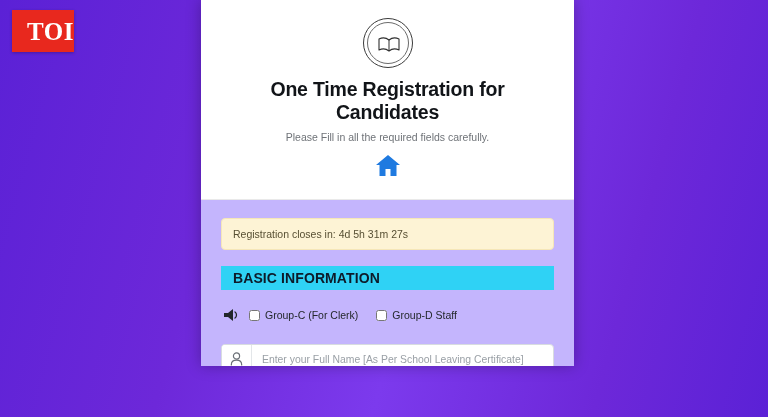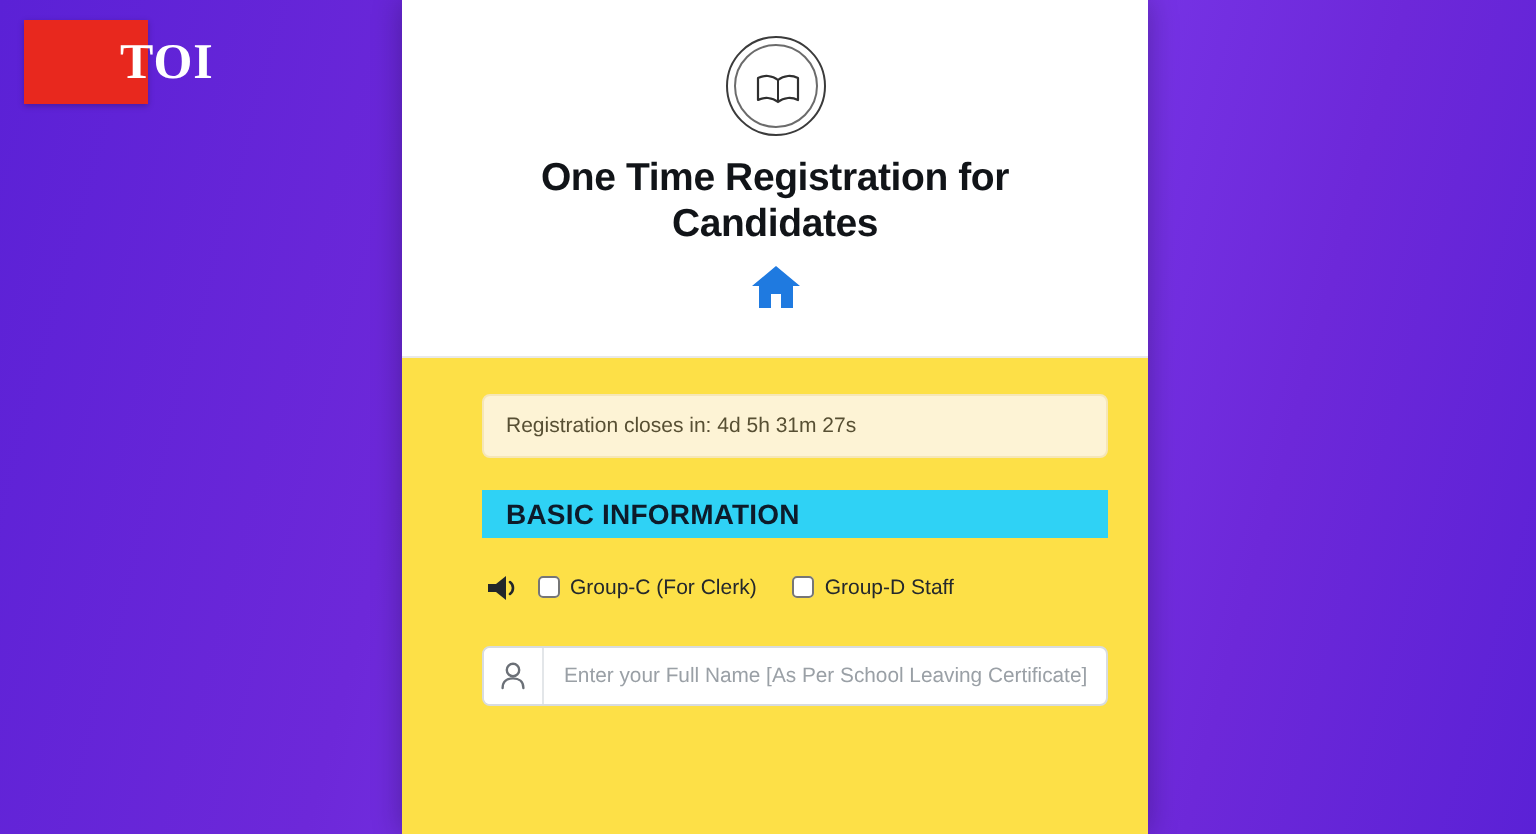--- a/index.html
+++ b/index.html
@@ -13,39 +13,39 @@
     background: linear-gradient(105deg, #5b21d6 0%, #6d28d9 30%, #7c3aed 55%, #6d28d9 80%, #5b21d6 100%);
     position: relative;
   }
 
   
   #toi-logo {
     position: absolute;
     top: 10px; left: 12px;
     width: 62px; height: 42px;
     background: #e8281e;
-    display: flex; align-items: center; justify-content: flex-start;
+    display: flex; align-items: center; justify-content: flex-end;
     box-shadow: 0 1px 3px rgba(0,0,0,.25);
     padding-left: 48px;
   }
   #toi-logo .toi-text {
     color: #ffffff;
     font-family: "Liberation Serif", serif;
     font-weight: bold;
     font-size: 25px;
     letter-spacing: 0.5px;
     line-height: 1;
   }
 
   
   #page-card {
     position: absolute;
     left: 201px; top: 0;
-    width: 373px; height: 417px;
-    background: #fde047;
+    width: 373px; height: 366px;
+    background: #c4b5fd;
     box-shadow: 0 0 14px rgba(0,0,0,.28);
     overflow: hidden;
   }
 
   .card-header {
     padding: 14px 20px 16px 20px;
     text-align: center;
     background: #fff;
     border-bottom: 1px solid #e9e9e9;
   }
@@ -85,21 +85,20 @@
     margin: 0 0 10px 0;
   }
   .home-icon {
     display: inline-block;
     line-height: 1;
     cursor: pointer;
   }
 
   .card-body {
     padding: 18px 20px 0 20px;
-    margin-left: 20px;
   }
 
   .countdown-banner {
     background: #fdf3d5;
     border: 1px solid #f5e6b8;
     border-radius: 4px;
     padding: 9px 11px;
     font-size: 10.5px;
     color: #574f33;
     margin-bottom: 16px;
@@ -128,21 +127,21 @@
     gap: 8px;
     margin-bottom: 20px;
   }
   .opt-lead-icon {
     width: 20px; height: 18px;
     display: flex; align-items: center; justify-content: center;
     color: #22262a;
     flex: 0 0 auto;
   }
   .checkbox-item {
-    display: flex; align-items: flex-start; gap: 5px;
+    display: flex; align-items: flex-end; gap: 5px;
     font-size: 10.5px;
     color: #24282c;
     cursor: pointer;
   }
   .checkbox-item input[type=checkbox] {
     width: 11px; height: 11px;
     margin: 0;
     accent-color: #3b82f6;
   }
   .checkbox-item + .checkbox-item { margin-left: 10px; }
@@ -189,20 +188,21 @@
   <div class="card-header">
     <div class="emblem">
       <span class="book">
         <svg width="24" height="17" viewBox="0 0 24 17" aria-hidden="true">
           <path d="M12 4 C9 1.5 5 1.5 2 3 L2 14 C5 12.5 9 12.5 12 15 C15 12.5 19 12.5 22 14 L22 3 C19 1.5 15 1.5 12 4 Z" fill="#ffffff" stroke="#2f2f2f" stroke-width="1.1" stroke-linejoin="round"></path>
           <line x1="12" y1="4" x2="12" y2="15" stroke="#2f2f2f" stroke-width="1"></line>
         </svg>
       </span>
     </div>
     <h1 class="card-title">One Time Registration for Candidates</h1>
+    <p class="card-subtitle">Please Fill in all the required fields carefully.</p>
     <span class="home-icon">
       <svg width="28" height="26" viewBox="0 0 28 26" aria-hidden="true">
         <path d="M14 2 L26 12 L22.5 12 L22.5 23 L16.5 23 L16.5 16 L11.5 16 L11.5 23 L5.5 23 L5.5 12 L2 12 Z" fill="#1f7ae0"></path>
       </svg>
     </span>
   </div>
 
   <div class="card-body">
 
     <div class="countdown-banner">Registration closes in: 4d 5h 31m 27s</div>

